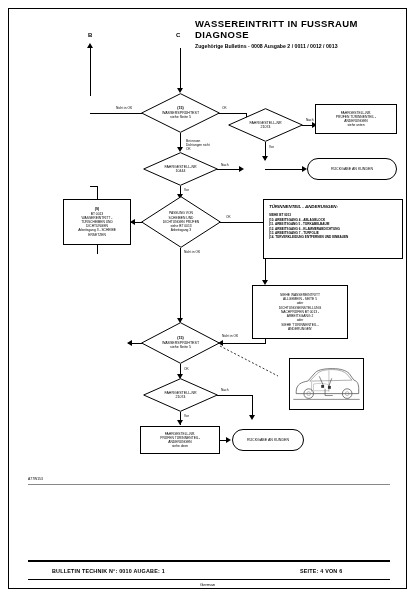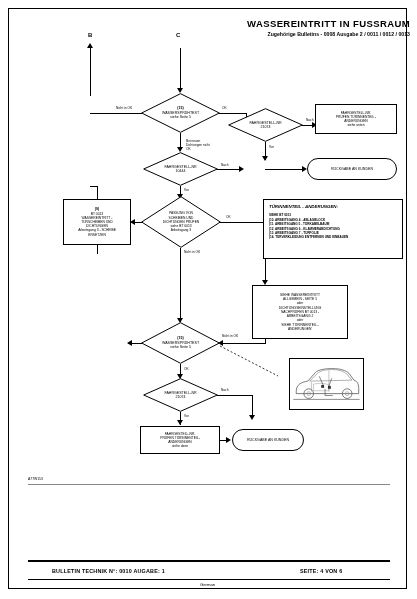--- a/index.html
+++ b/index.html
@@ -9,21 +9,21 @@
     font-family:"Liberation Sans", sans-serif;
     color:#000;
     position:relative;
     overflow:hidden;
   }
   .page-border{
     position:absolute;left:8px;top:8px;width:399px;height:581px;
     border:1px solid #000;box-sizing:border-box;
   }
   
-  .title-block{position:absolute;left:195px;top:18px;width:215px;text-align:right;}
+  .title-block{position:absolute;left:195px;top:18px;width:215px;text-align:left;}
   .title-1{font-size:9.5px;font-weight:bold;letter-spacing:.4px;line-height:11px;}
   .title-2{font-size:9.5px;font-weight:bold;letter-spacing:.4px;line-height:12px;}
   .title-3{font-size:5.2px;font-weight:bold;line-height:9px;margin-top:1px;}
   
   .node{position:absolute;box-sizing:border-box;display:flex;align-items:center;justify-content:center;text-align:center;}
   .box{border:1px solid #000;background:#fff;}
   .term{border:1px solid #000;background:#fff;border-radius:14px;}
   .diamond{position:absolute;}
   .diamond .dshape{position:absolute;left:0;top:0;width:100%;height:100%;}
   .diamond .dtext{position:absolute;left:0;top:0;width:100%;height:100%;
@@ -55,20 +55,21 @@
   .code{position:absolute;font-size:3.4px;}
   .marker{position:absolute;font-size:6px;font-weight:bold;}
 </style>
 </head>
 <body>
 
 <div class="page-border"></div>
 
 <div class="title-block">
   <div class="title-1">WASSEREINTRITT IN FUSSRAUM</div>
+  <div class="title-2">DIAGNOSE</div>
   <div class="title-3">Zugehörige Bulletins - 0008 Ausgabe 2 / 0011 / 0012 / 0013</div>
 </div>
 
 <div class="marker" style="left:88px;top:32px;">B</div>
 <div class="marker" style="left:176px;top:32px;">C</div>
 
 <div class="ln v" style="left:90px;top:48px;height:48px;"></div>
 <div class="arw arw-u" style="left:86.5px;top:43px;"></div>
 
 <div class="ln v" style="left:180px;top:48px;height:42px;"></div>

